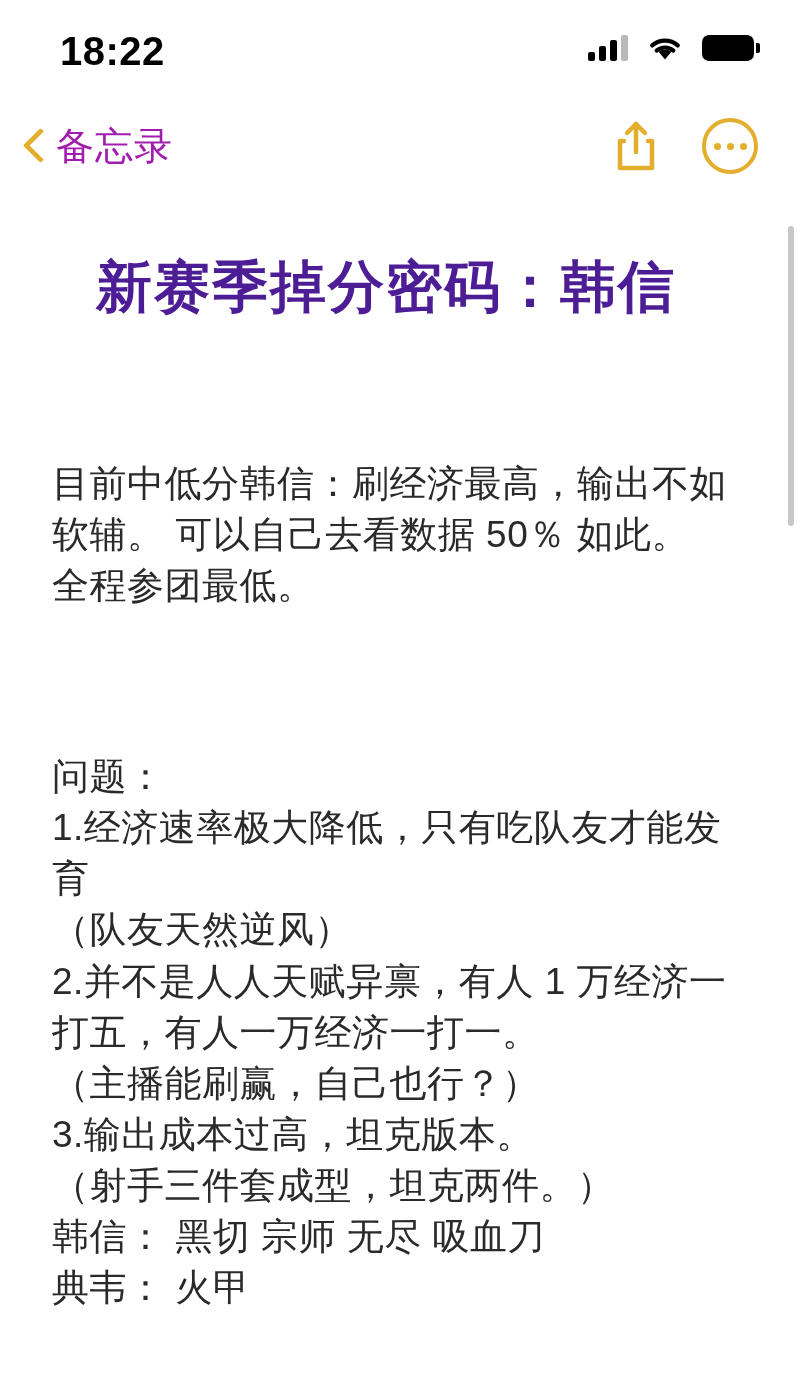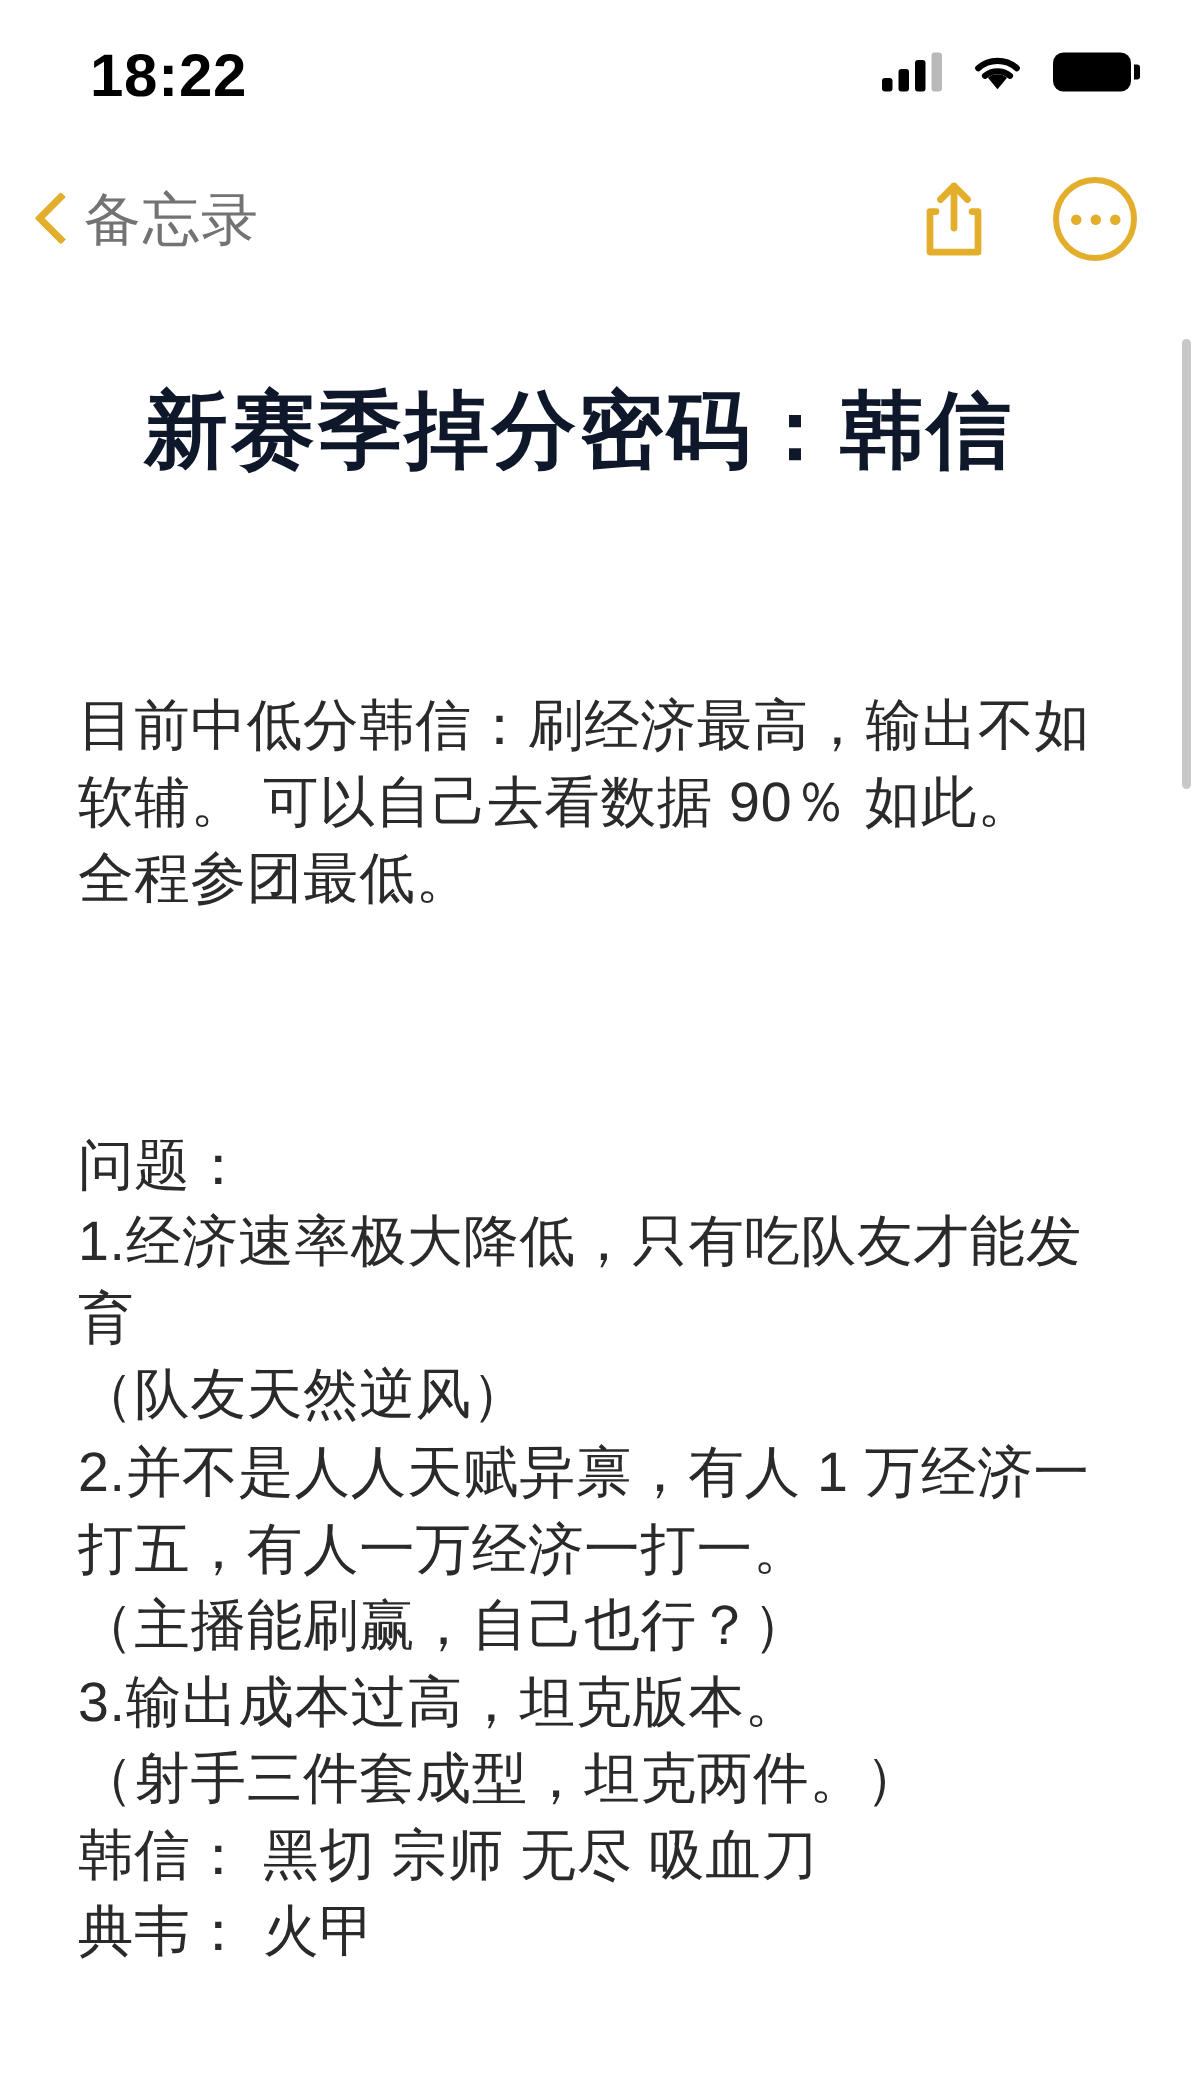--- a/index.html
+++ b/index.html
@@ -107,21 +107,21 @@
     top: 7px;
     width: 20px;
     height: 20px;
     border-left: 5px solid #e3ae2b;
     border-bottom: 5px solid #e3ae2b;
     transform: rotate(45deg);
     border-radius: 2px;
   }
   .nav-back-label {
     font-size: 38px;
-    color: #737373;
+    color: #a21caf;
     letter-spacing: 1px;
   }
   .nav-actions {
     display: flex;
     align-items: center;
     gap: 42px;
   }
   .icon-share { width: 48px; height: 54px; cursor: pointer; }
   .icon-more {
     width: 56px; height: 56px;
@@ -141,21 +141,21 @@
   
   .note-scroll {
     position: relative;
     flex: 1 1 auto;
     overflow: hidden;
     padding: 36px 52px 0 52px;
   }
   .note-title {
     font-size: 56px;
     font-weight: bold;
-    color: #0f172a;
+    color: #4c1d95;
     letter-spacing: 2px;
     margin: 20px 0 34px 44px;
     line-height: 1.25;
   }
   .note-body {
     font-size: 37px;
     line-height: 1.38;
     color: #2a2a2a;
     letter-spacing: 0.5px;
     white-space: pre-wrap;
@@ -218,21 +218,21 @@
           <span></span>
           <span></span>
       </span>
     </div>
   </div>
 
   <div class="note-scroll">
     <div class="scroll-indicator"></div>
     <div class="note-title">新赛季掉分密码：韩信</div>
     <div class="note-body">
-      <div class="para">目前中低分韩信：刷经济最高，输出不如软辅。 可以自己去看数据 90％ 如此。
+      <div class="para">目前中低分韩信：刷经济最高，输出不如软辅。 可以自己去看数据 50％ 如此。
 全程参团最低。</div>
       <div class="para">问题：
 1.经济速率极大降低，只有吃队友才能发育
 （队友天然逆风）
 2.并不是人人天赋异禀，有人 1 万经济一打五，有人一万经济一打一。
 （主播能刷赢，自己也行？）
 3.输出成本过高，坦克版本。
 （射手三件套成型，坦克两件。）
 韩信： 黑切 宗师 无尽 吸血刀
 典韦： 火甲</div>

